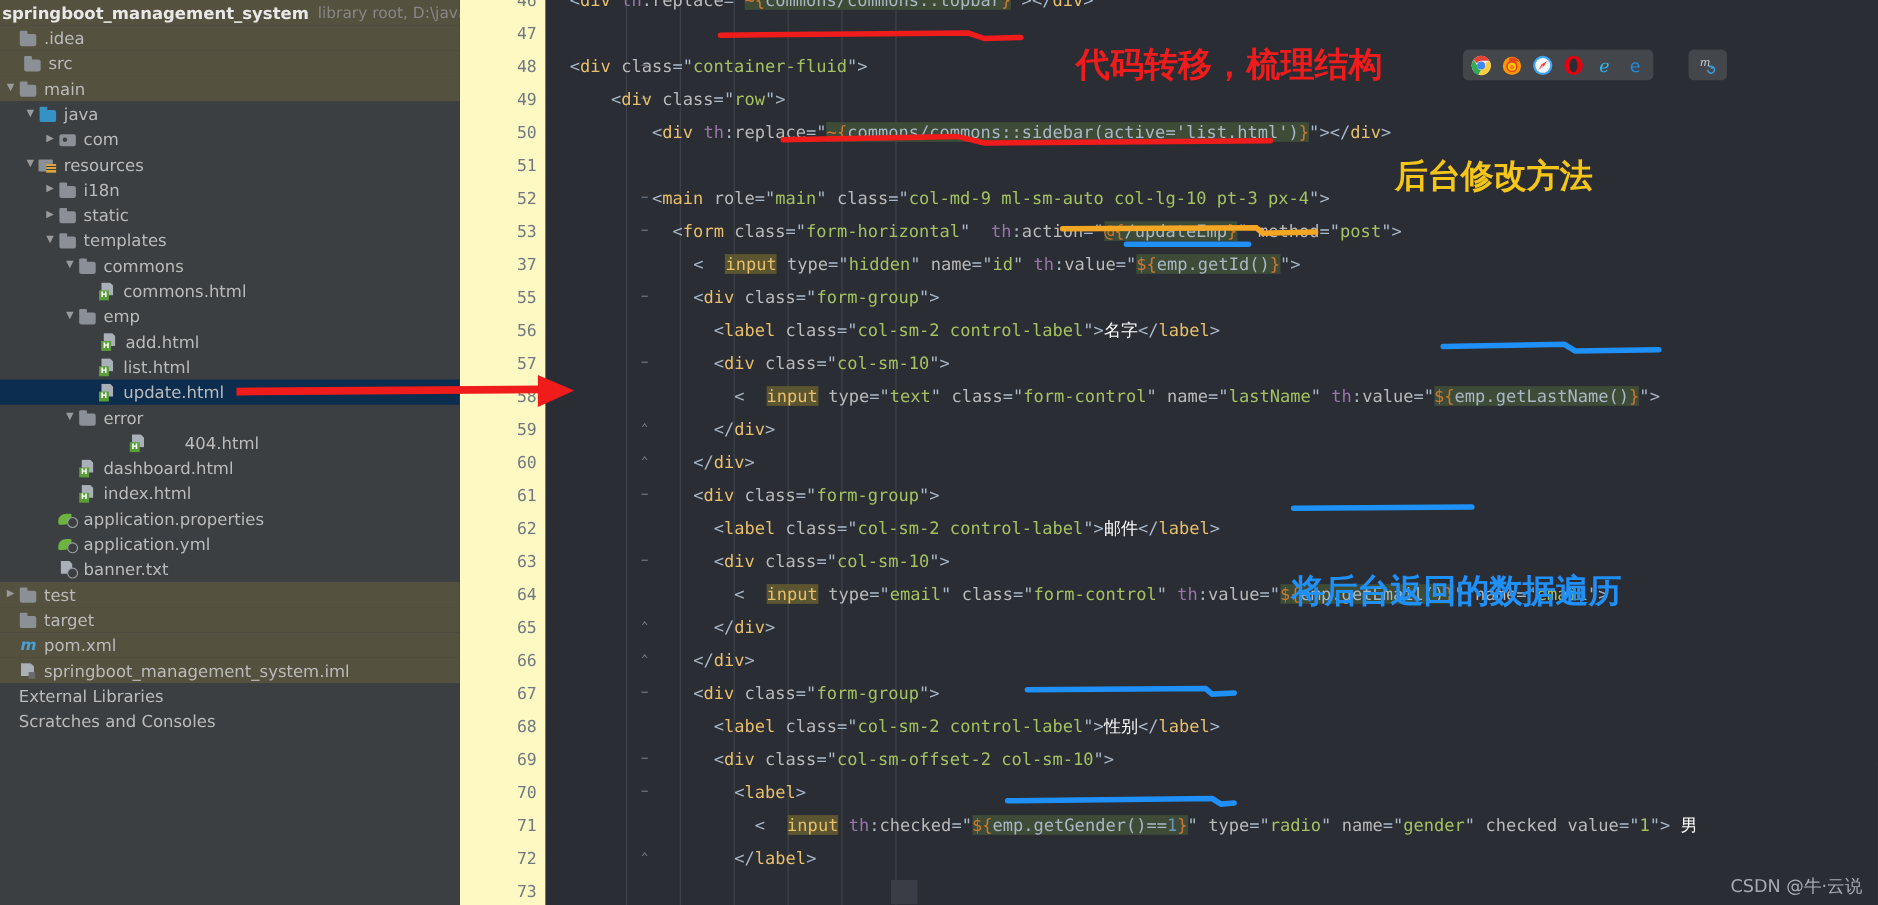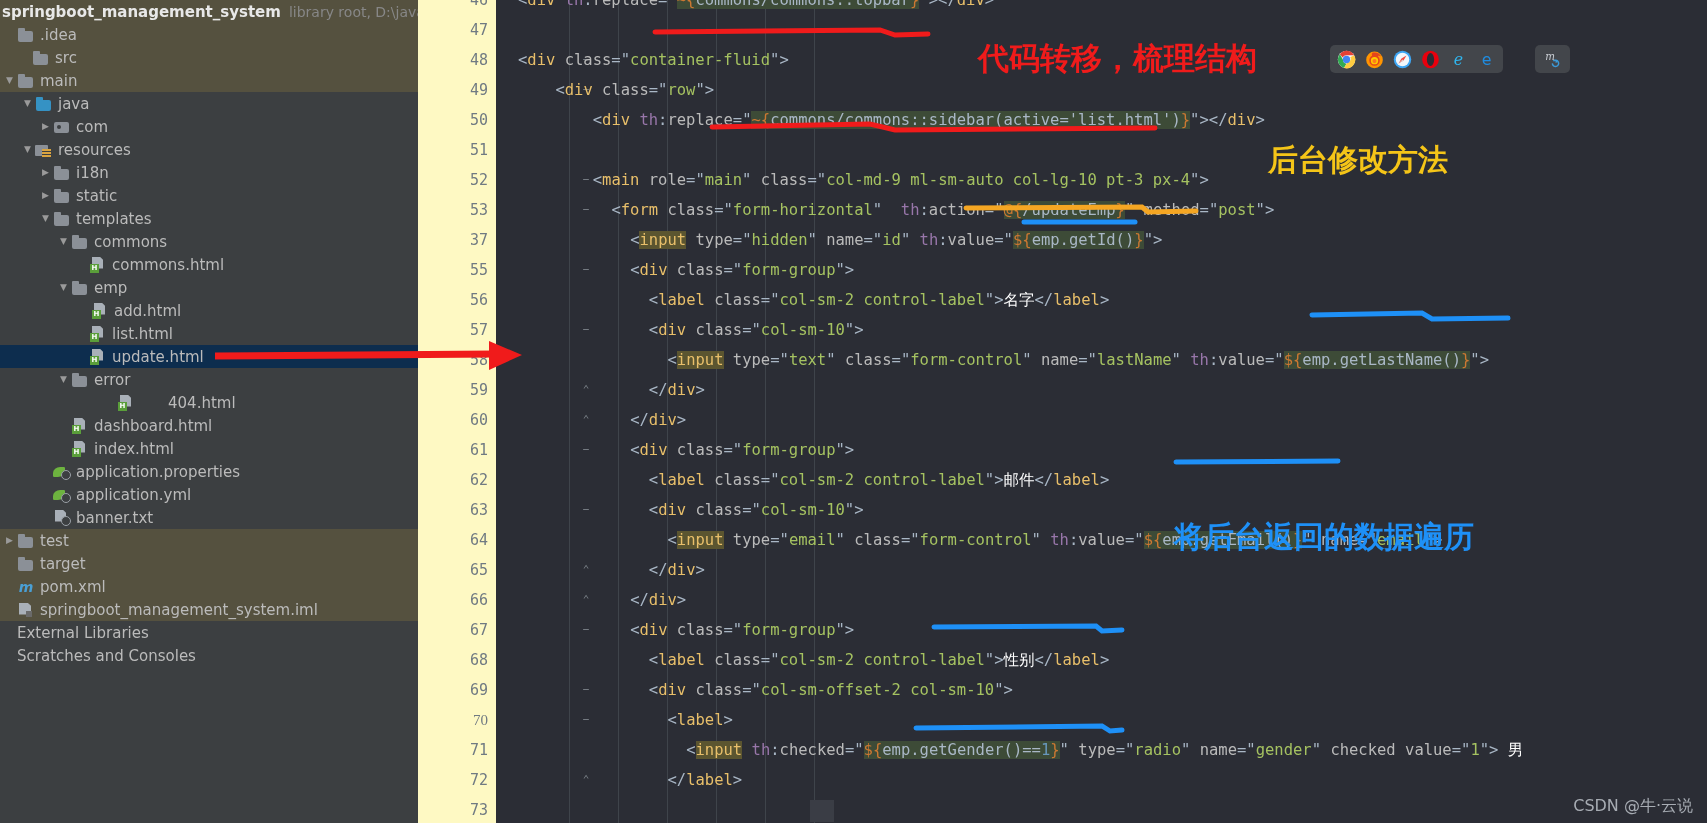--- a/index.html
+++ b/index.html
@@ -244,21 +244,21 @@
   .t-attr     { color: #bababa; }
   .t-attrns   { color: #9876aa; }
   .t-val      { color: #a5c261; }
   .t-punct    { color: #a9b7c6; }
   .t-text     { color: #ffffff; }
   .t-num      { color: #6897bb; }
   .hl {
     background: #3d4b37;
   }
   .t-expr     { color: #cc7832; }
-  .sel-input  { background: #5b5530; color: #e8bf6a; }
+  .sel-input  { background: #5b5530; color: #e8bf6a; margin-left: 20px; }
   .caretblk   { background: #3a3d45; }
 
   
   #overlay {
     position: absolute;
     left: 0; top: 0;
     width: 1383px; height: 823px;
     pointer-events: none;
   }
   .ann-text {
@@ -318,21 +318,21 @@
     <div class="tree-row tint" style="padding-left:2px;">
       <span class="root-title">springboot_management_system</span>
       <span class="tree-sub">library root,  D:\javahome\sp</span>
     </div>
     <div id="tree-body">
         <div class="tree-row tint" style="padding-left: 2px;">
           <span class="arrow none"></span>
           <span class="ico folder"></span>
           <span class="tree-label">.idea</span>
         </div>
-        <div class="tree-row tint" style="padding-left: 17px;">
+        <div class="tree-row tint" style="padding-left: 6px;">
           <span class="arrow none"></span>
           <span class="ico folder"></span>
           <span class="tree-label">src</span>
         </div>
         <div class="tree-row tint" style="padding-left: 2px;">
           <span class="arrow">▼</span>
           <span class="ico folder"></span>
           <span class="tree-label">main</span>
         </div>
         <div class="tree-row" style="padding-left: 20px;">
@@ -483,21 +483,21 @@
         <div class="ln" style="top: 405px;">60</div>
         <div class="ln" style="top: 435px;">61</div>
         <div class="ln" style="top: 465px;">62</div>
         <div class="ln" style="top: 495px;">63</div>
         <div class="ln" style="top: 525px;">64</div>
         <div class="ln" style="top: 555px;">65</div>
         <div class="ln" style="top: 585px;">66</div>
         <div class="ln" style="top: 615px;">67</div>
         <div class="ln" style="top: 645px;">68</div>
         <div class="ln" style="top: 675px;">69</div>
-        <div class="ln" style="top: 705px; font-family: Liberation Serif, serif;">70</div>
+        <div class="ln" style="top: 705px;">70</div>
         <div class="ln" style="top: 735px;">71</div>
         <div class="ln" style="top: 765px;">72</div>
         <div class="ln" style="top: 795px;">73</div>
       </div>
     <div id="foldbar">
         <div class="fold" style="top: 45px;">−</div>
         <div class="fold" style="top: 75px;">−</div>
         <div class="fold" style="top: 165px;">−</div>
         <div class="fold" style="top: 195px;">−</div>
         <div class="fold" style="top: 255px;">−</div>

